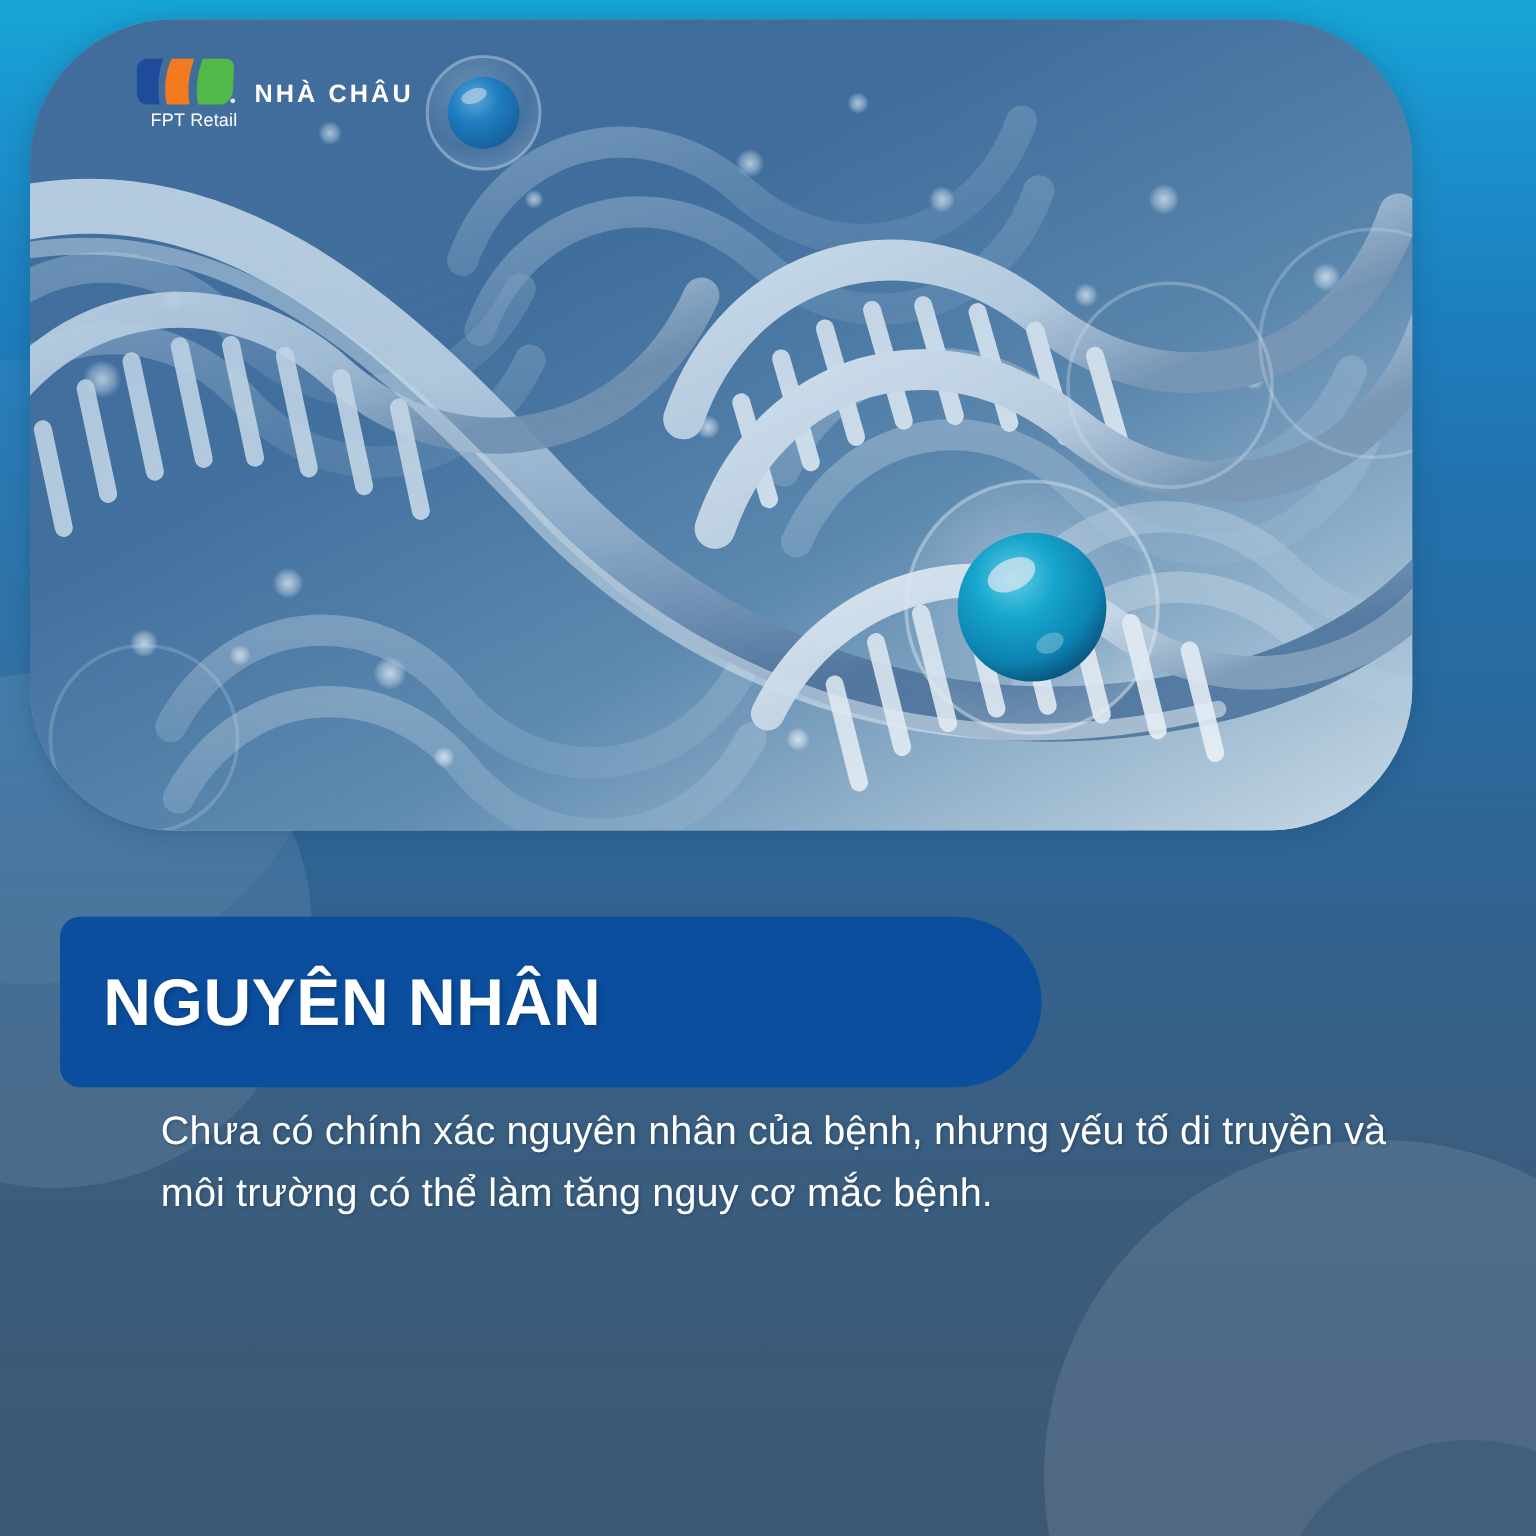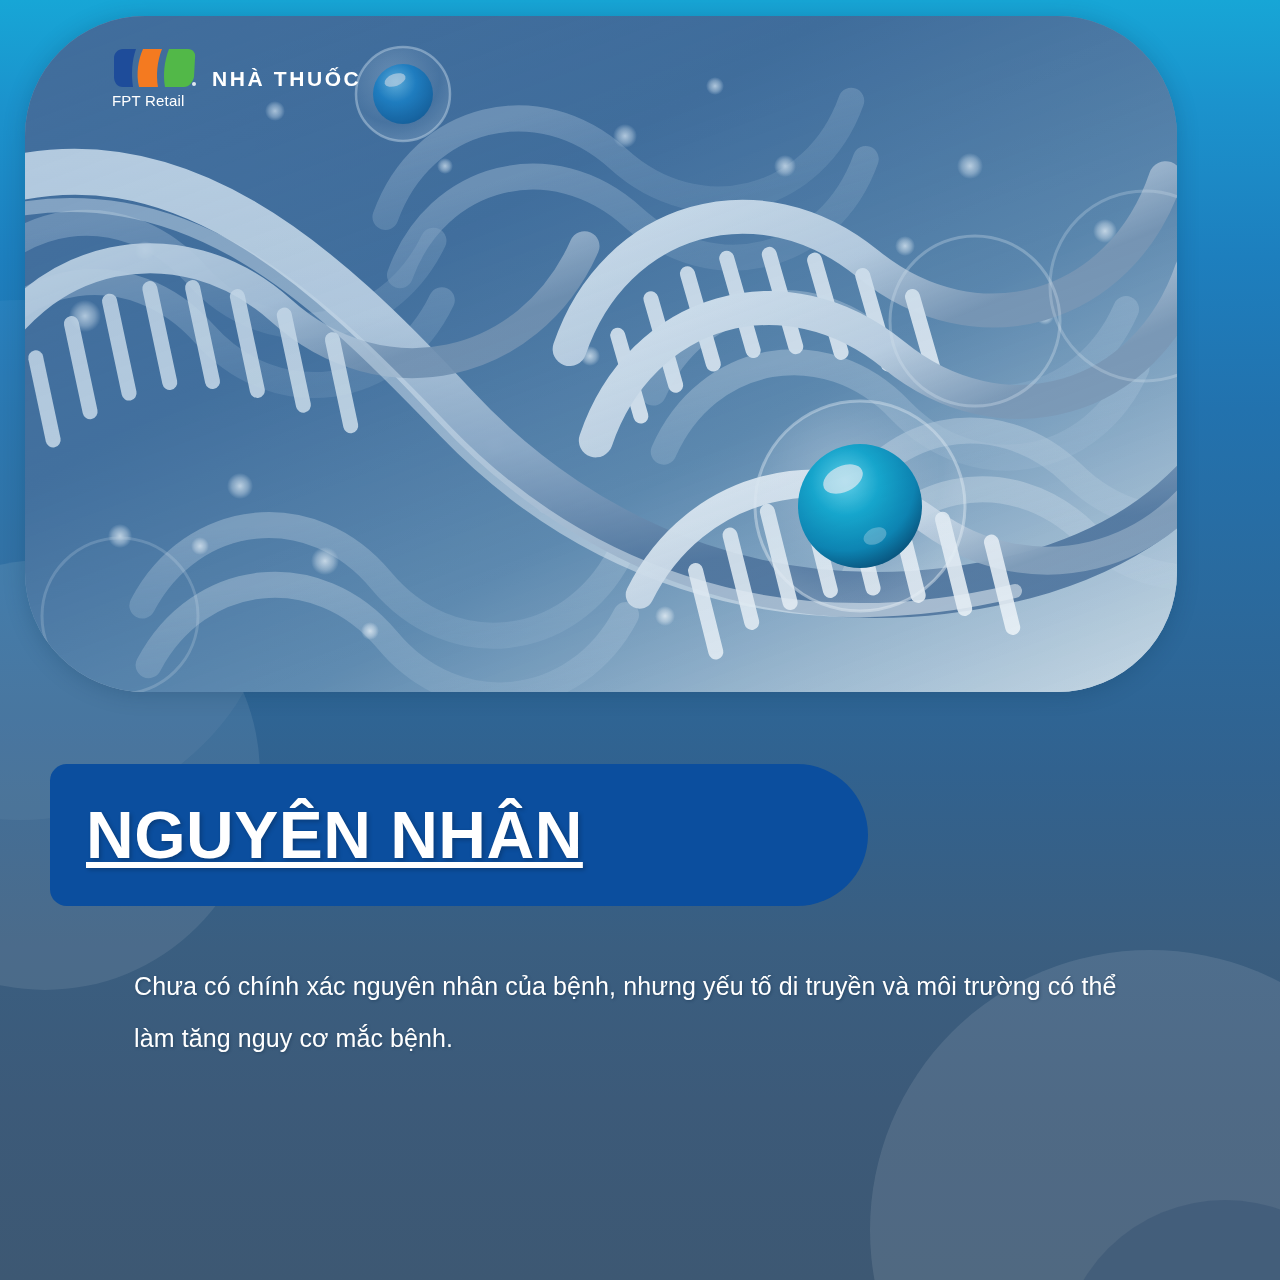--- a/index.html
+++ b/index.html
@@ -94,21 +94,21 @@
     gap: 14px;
     z-index: 40;
   }
   .fpt-logo { position: relative; width: 86px; height: 72px; }
   .fpt-marks { position: absolute; left: 0; top: 0; width: 86px; height: 48px; }
   .fpt-retail-text {
     position: absolute;
     left: 0;
     top: 48px;
     width: 86px;
-    text-align: left;
+    text-align: right;
     color: #ffffff;
     font-size: 15px;
     font-weight: 400;
     letter-spacing: 0.2px;
     line-height: 18px;
     white-space: nowrap;
   }
   .brand-words { display: flex; flex-direction: column; justify-content: center; padding-bottom: 4px; }
   .brand-line1 {
     color: #ffffff;
@@ -134,44 +134,42 @@
     height: 142px;
     background: #0B4E9E;
     border-radius: 26px 110px 110px 26px;
     z-index: 30;
   }
   .headline-text {
     position: absolute;
     left: 86px;
     top: 772px;
     color: #ffffff;
-    font-size: 66px;
+    font-size: 55px;
     font-weight: 700;
     letter-spacing: 0.5px;
     line-height: 126px;
     white-space: nowrap;
     text-shadow: 2px 2px 4px rgba(0,0,0,0.22);
     z-index: 31;
-    text-decoration: underline;
   }
 
   
   .body-copy {
     position: absolute;
     left: 134px;
     top: 916px;
     width: 1030px;
     color: #ffffff;
-    font-size: 25px;
+    font-size: 33px;
     font-weight: 500;
     line-height: 52px;
     letter-spacing: 0.1px;
     text-shadow: 1px 1px 3px rgba(10,35,60,0.35);
     z-index: 31;
-    margin-top: 44px;
   }
 </style>
 </head>
 <body>
 
 <div class="poster">
 
   <div class="bg-circle c4"></div>
   <div class="bg-circle c1"></div>
   <div class="bg-circle c2"></div>
@@ -328,21 +326,21 @@
       <svg class="fpt-marks" viewBox="0 0 86 48">
         <path d="M4,36 C4,14 16,7 30,7 L22,7 C10,7 2,18 2,34 Z" fill="none"></path>
         <path d="M2,14 C2,9 6,5 11,5 L24,5 C20,16 19,30 21,43 L11,43 C5,43 2,38 2,33 Z" fill="#1E4C9A"></path>
         <path d="M31,5 L50,5 C45,18 44,31 46,43 L27,43 C24,30 26,16 31,5 Z" fill="#F47A20"></path>
         <path d="M57,5 L76,5 C81,5 84,9 83,14 L82,33 C81,38 77,43 72,43 L53,43 C51,31 52,18 57,5 Z" fill="#52B848"></path>
         <circle cx="82" cy="40" r="2" fill="#ffffff" opacity="0.85"></circle>
       </svg>
       <div class="fpt-retail-text">FPT Retail</div>
     </div>
     <div class="brand-words">
-      <div class="brand-line1">NHÀ THUỐC</div>
+      <div class="brand-line1">NHÀ CHÂU</div>
     </div>
   </div>
 
   <div class="headline-banner"></div>
   <div class="headline-text">NGUYÊN NHÂN</div>
 
   <div class="body-copy">Chưa có chính xác nguyên nhân của bệnh, nhưng yếu tố di truyền và môi trường có thể làm tăng nguy cơ mắc bệnh.</div>
 
 </div>
 

